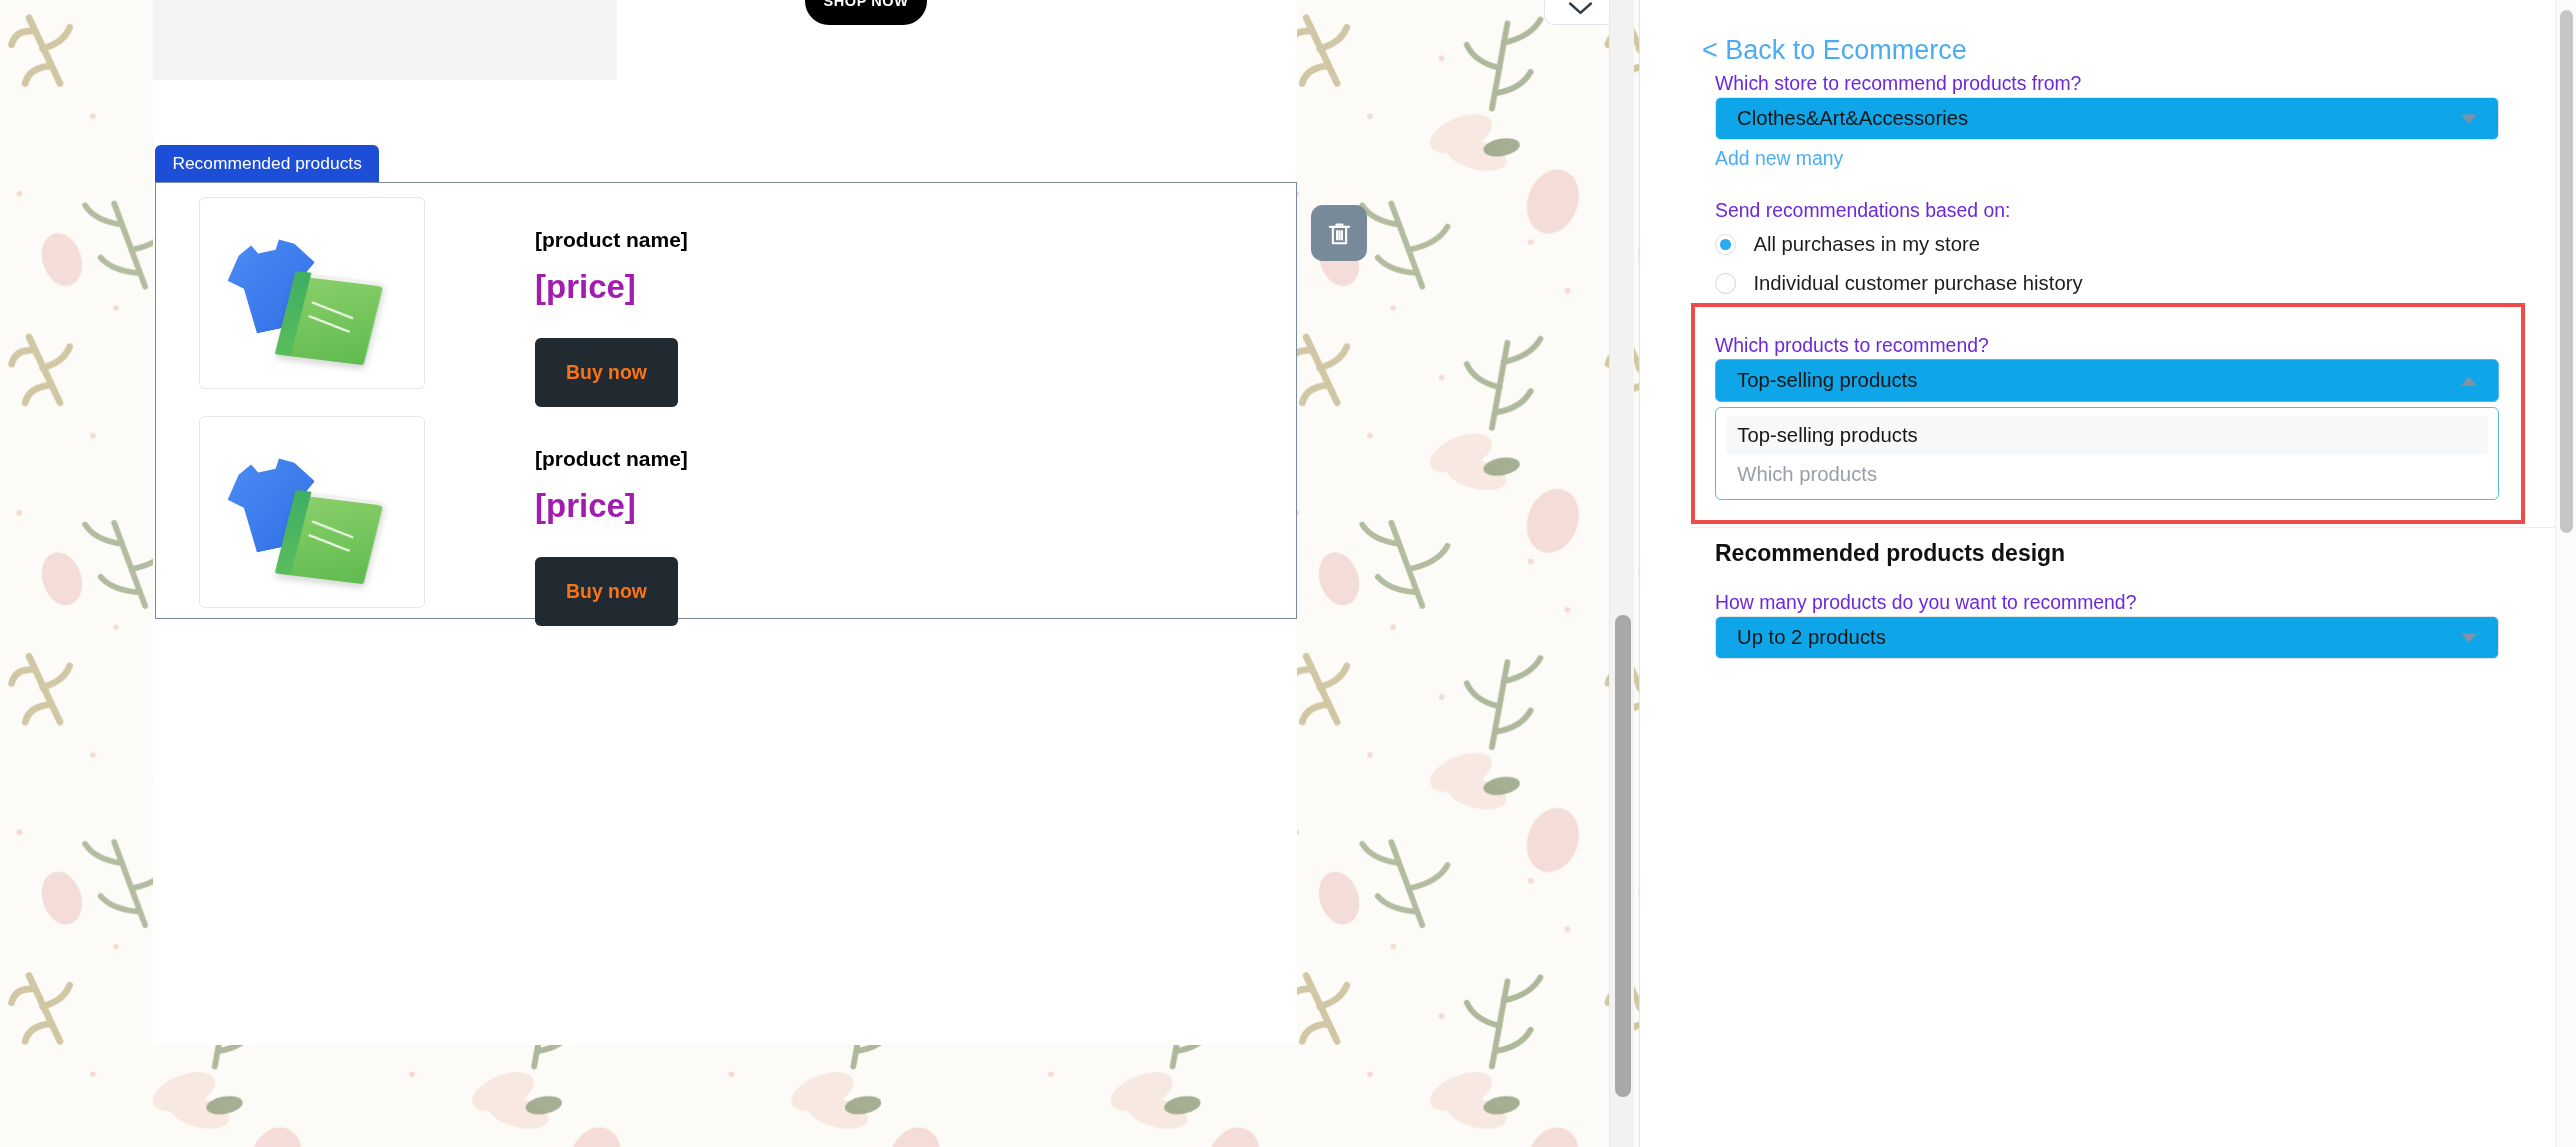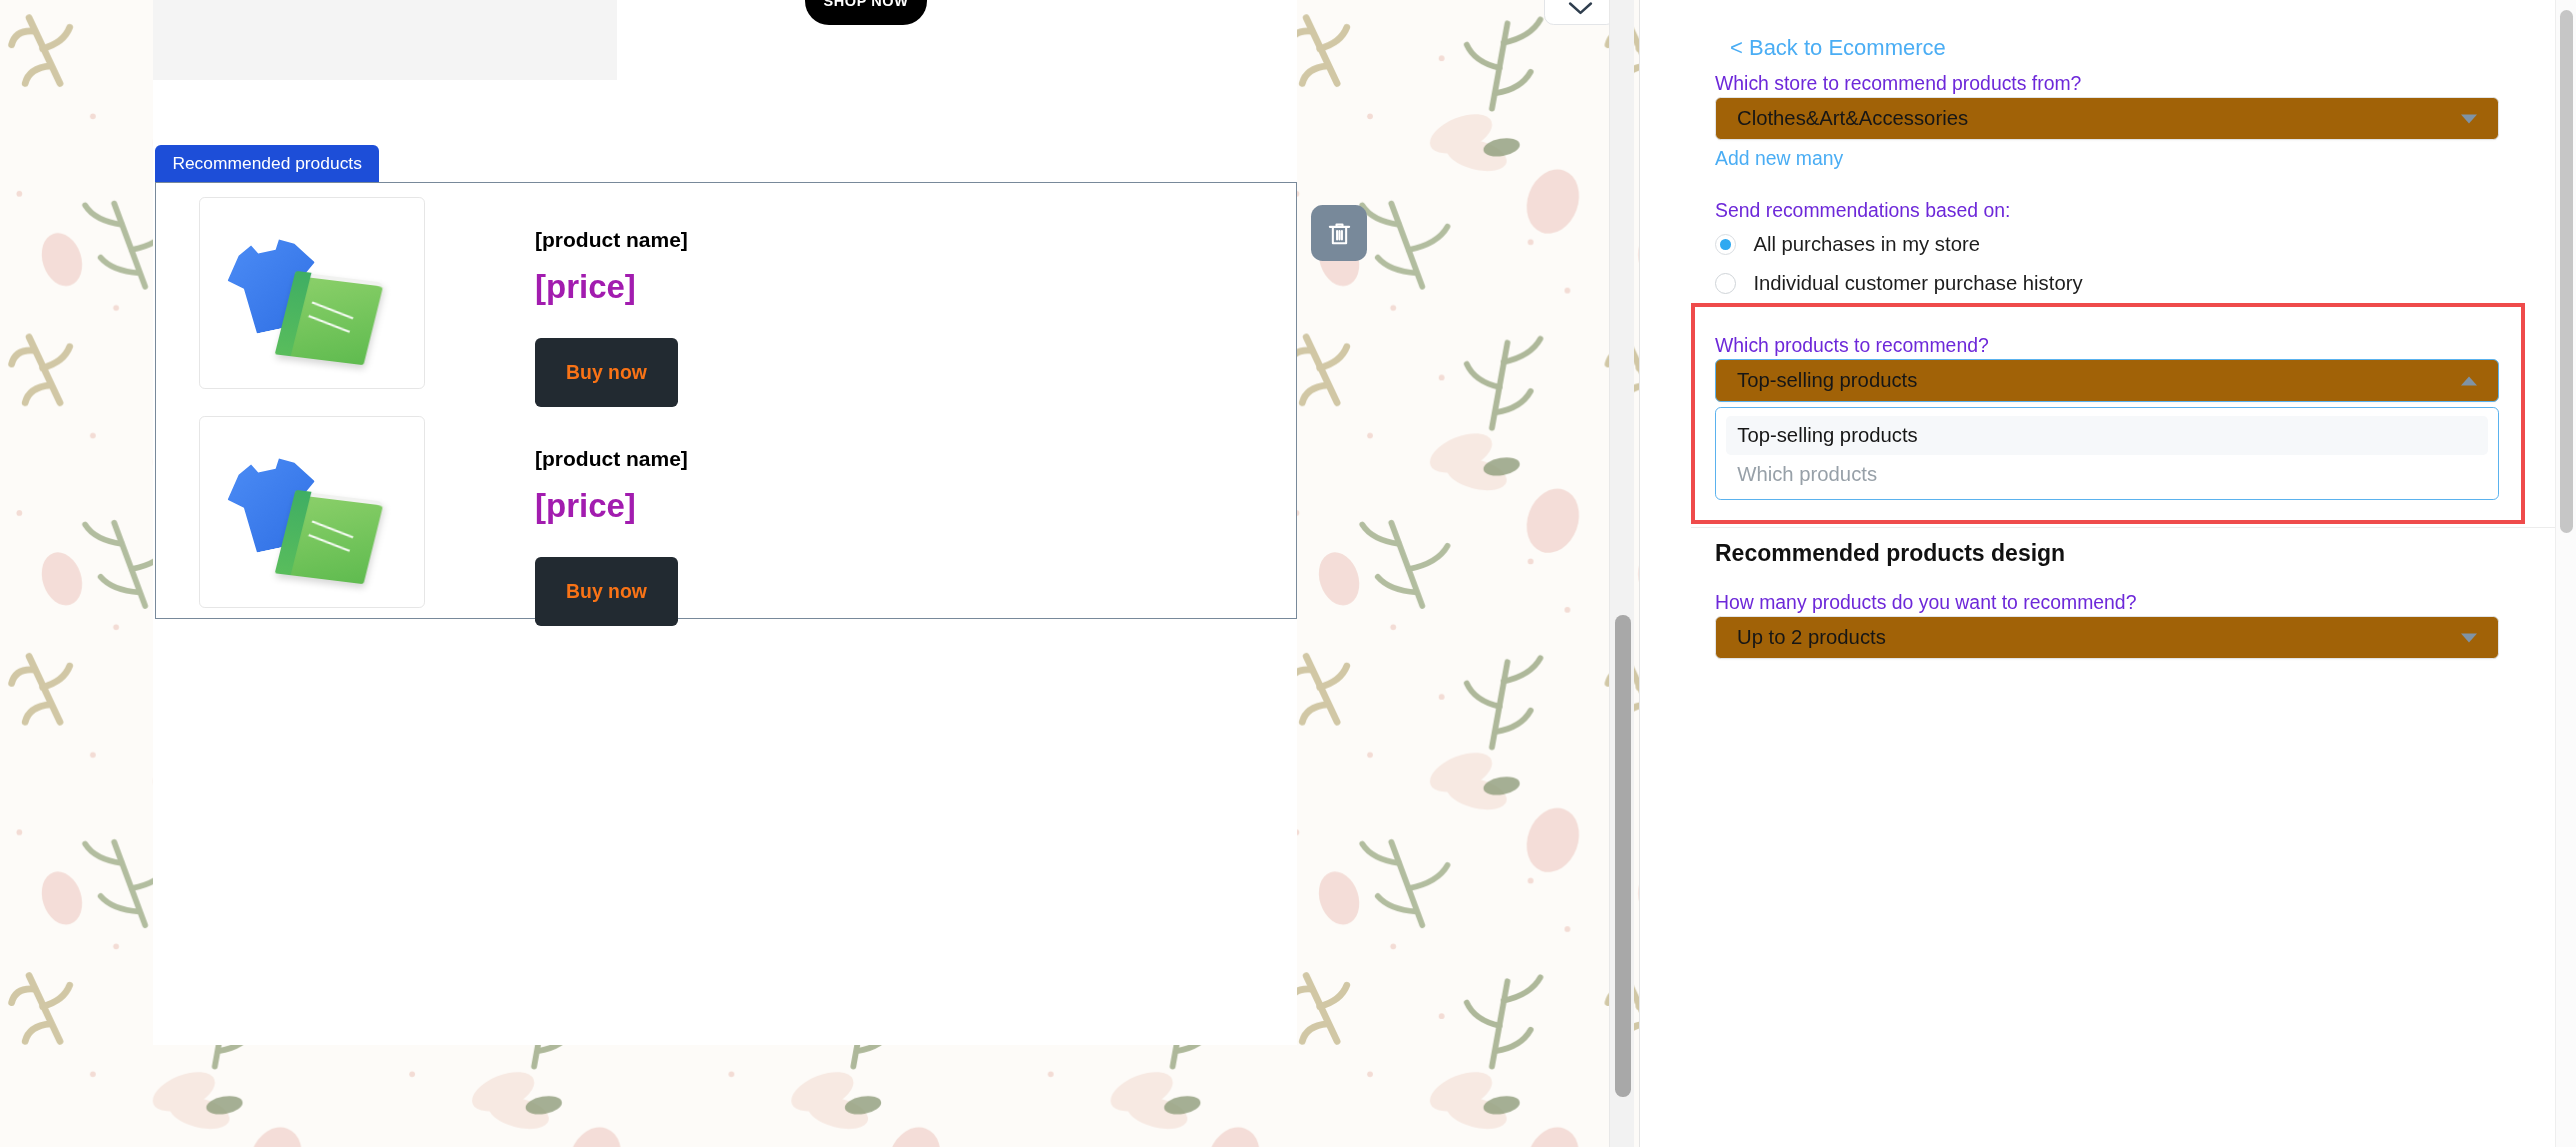--- a/index.html
+++ b/index.html
@@ -180,29 +180,29 @@
 
   
   #settings-pane {
     position: absolute; left: 1640px; top: 0;
     width: 936px; height: 1148px;
     background: #ffffff;
     overflow: hidden;
   }
 
   .back-link {
-    position: absolute; left: 90px; top: 35px;
-    color: #4aadf4; font-size: 22px; cursor: pointer;
+    position: absolute; left: 62px; top: 35px;
+    color: #4aadf4; font-size: 27px; cursor: pointer;
   }
 
   .field-label {
     font-size: 19.4px; color: #6d28d9;
   }
   .select-box {
-    background: #a16207;
+    background: #0ea5e9;
     border: 1px solid #e2e4e6;
     border-radius: 5.8px;
     display: flex; align-items: center;
     padding: 14px 21px;
     font-size: 20.3px; color: #161616;
     cursor: pointer;
     position: relative;
     box-shadow: 0 1px 1.9px rgba(0,0,0,.03);
   }
   .select-box .caret {

